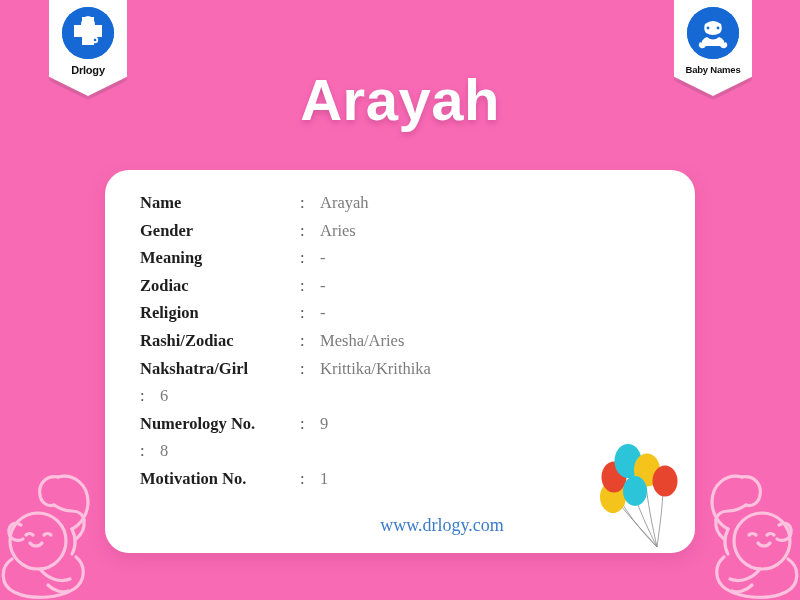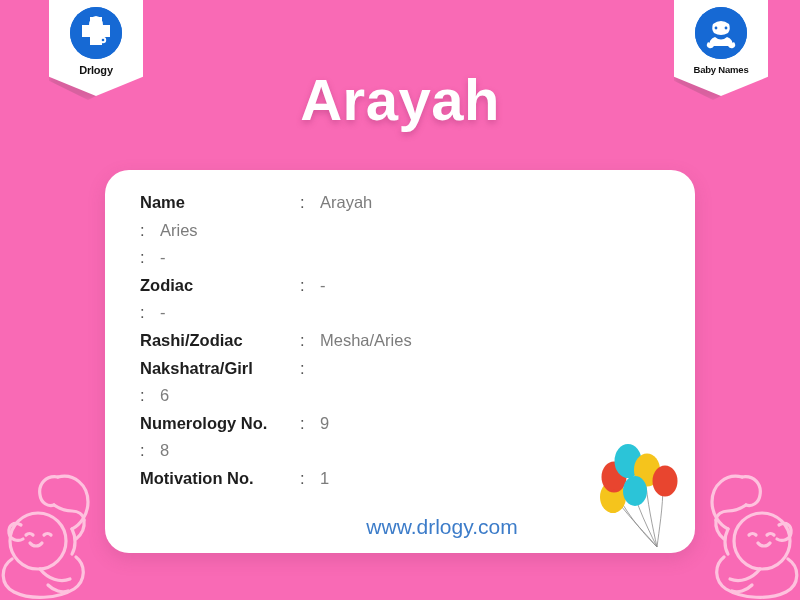--- a/index.html
+++ b/index.html
@@ -24,21 +24,21 @@
     opacity: 0.85;
     pointer-events: none;
   }
   .corner-art.left  { left: -12px; }
   .corner-art.right { right: -12px; transform: scaleX(-1); }
 
   
   .ribbon {
     position: absolute;
     top: 0;
-    width: 94px;
+    width: 78px;
     height: 96px;
     background: #ffffff;
     -webkit-clip-path: polygon(0 0, 100% 0, 100% 80%, 50% 100%, 0 80%);
     clip-path: polygon(0 0, 100% 0, 100% 80%, 50% 100%, 0 80%);
     display: flex;
     flex-direction: column;
     align-items: center;
     justify-content: flex-start;
     padding-top: 7px;
     box-sizing: border-box;
@@ -91,20 +91,21 @@
   .info-card {
     position: absolute;
     left: 105px;
     top: 170px;
     width: 590px;
     height: 383px;
     background: #ffffff;
     border-radius: 24px;
     box-shadow: 0 6px 18px rgba(140, 50, 95, 0.18);
     overflow: hidden;
+    font-family: Liberation Serif, serif;
   }
   .rows {
     position: absolute;
     left: 35px;
     top: 23px;
   }
   .row {
     display: flex;
     align-items: baseline;
     height: 27.6px;
@@ -126,21 +127,21 @@
     color: #7c7c7c;
     white-space: nowrap;
   }
 
   .site-url {
     position: absolute;
     left: 0;
     top: 345px;
     width: 674px;
     text-align: center;
-    font-size: 21px;
+    font-size: 18px;
     color: #3c7cc9;
   }
 
   .balloons {
     position: absolute;
     right: 6px;
     bottom: 0;
     width: 92px;
     height: 112px;
     pointer-events: none;
@@ -226,49 +227,53 @@
 
   <div class="rows">
 
     <div class="row">
       <span class="row-label">Name</span>
       <span class="row-colon">:</span>
       <span class="row-value">Arayah</span>
     </div>
 
     <div class="row">
+      <span class="row-label">Gender</span>
       <span class="row-colon">:</span>
       <span class="row-value">Aries</span>
     </div>
 
     <div class="row">
+      <span class="row-label">Meaning</span>
       <span class="row-colon">:</span>
       <span class="row-value">-</span>
     </div>
 
     <div class="row">
       <span class="row-label">Zodiac</span>
       <span class="row-colon">:</span>
       <span class="row-value">-</span>
     </div>
 
     <div class="row">
+      <span class="row-label">Religion</span>
       <span class="row-colon">:</span>
       <span class="row-value">-</span>
     </div>
 
     <div class="row">
       <span class="row-label">Rashi/Zodiac</span>
       <span class="row-colon">:</span>
       <span class="row-value">Mesha/Aries</span>
     </div>
 
     <div class="row">
       <span class="row-label">Nakshatra/Girl</span>
       <span class="row-colon">:</span>
+      <span class="row-value">Krittika/Krithika</span>
     </div>
 
     <div class="row">
       <span class="row-colon">:</span>
       <span class="row-value">6</span>
     </div>
 
     <div class="row">
       <span class="row-label">Numerology No.</span>
       <span class="row-colon">:</span>

